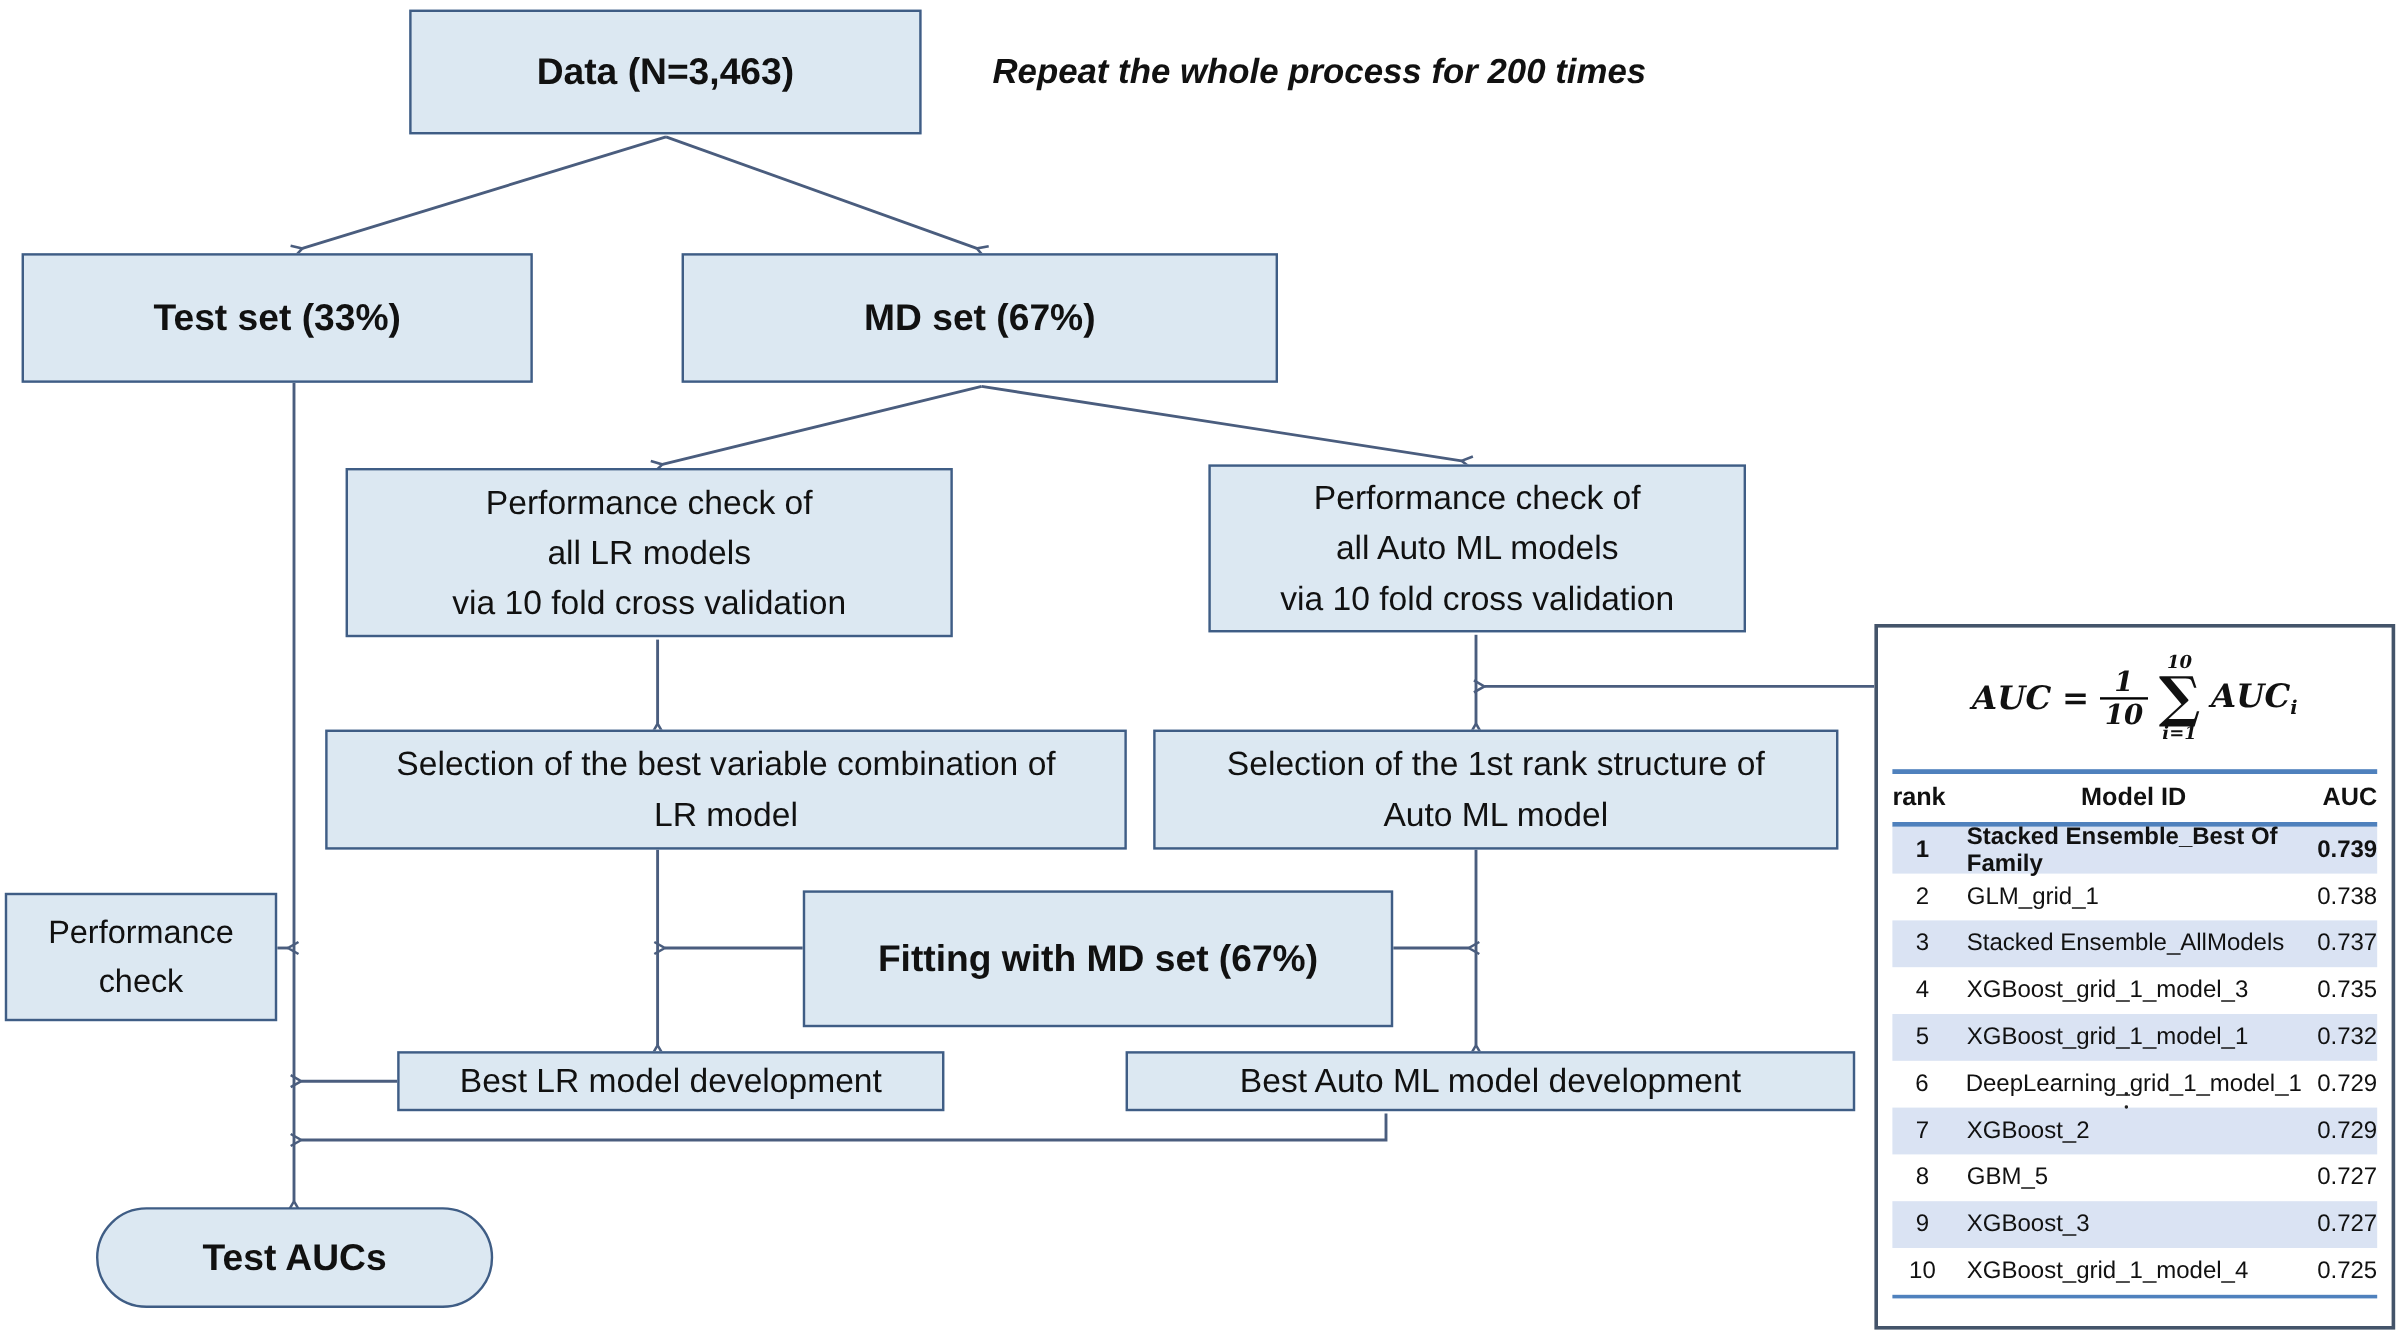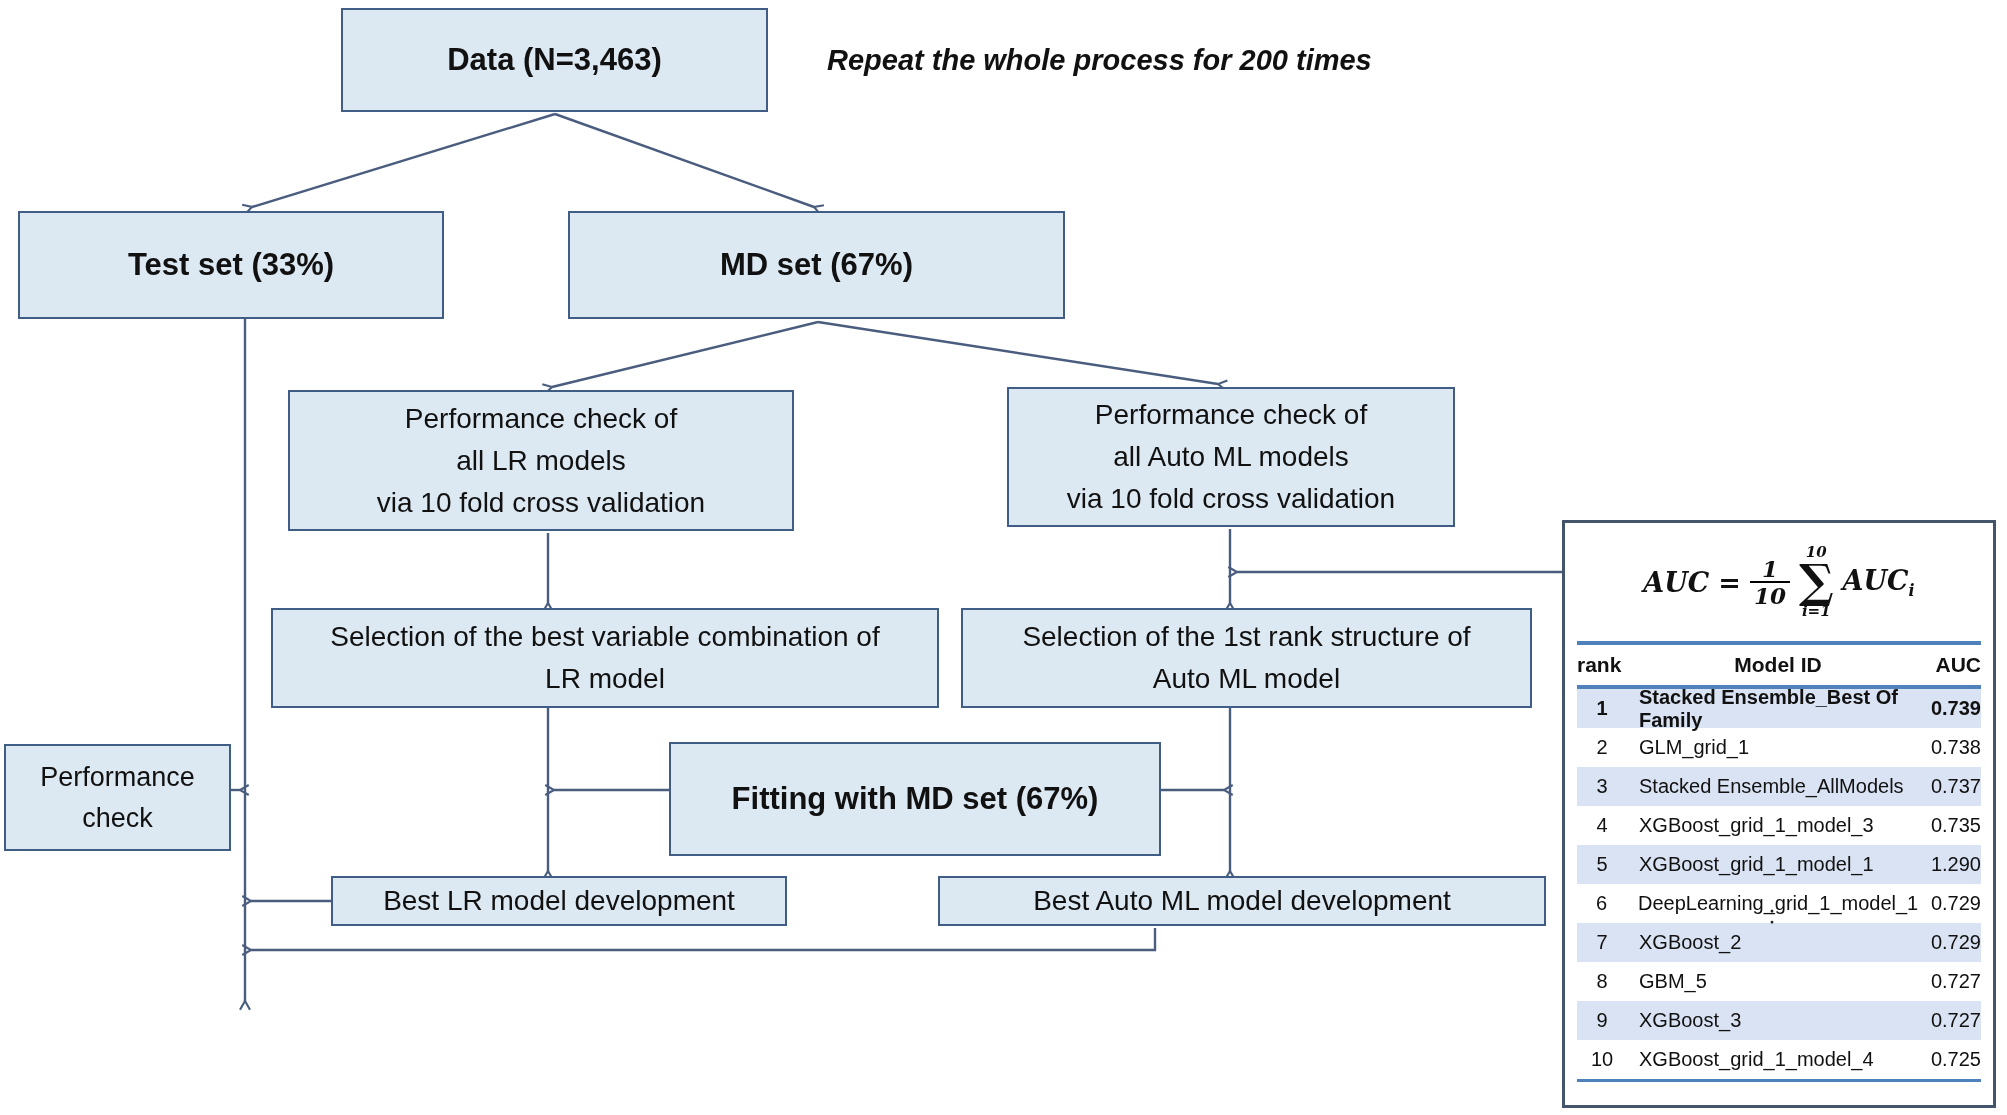--- a/index.html
+++ b/index.html
@@ -124,20 +124,21 @@
 via 10 fold cross validation</div>
   <div class="box b-lrsel">Selection of the best variable combination of
 LR model</div>
   <div class="box b-amlsel">Selection of the 1st rank structure of
 Auto ML model</div>
   <div class="box bold b-fit">Fitting with MD set (67%)</div>
   <div class="box b-pcheck">Performance
 check</div>
   <div class="box b-bestlr">Best LR model development</div>
   <div class="box b-bestaml">Best Auto ML model development</div>
+  <div class="box bold stadium b-aucs">Test AUCs</div>
 
   <div class="panel">
     <div class="formula">
       <span>AUC</span>
       <span>=</span>
       <span class="frac">
         <span class="num">1</span>
         <span class="den">10</span>
       </span>
       <span class="sum">
@@ -171,21 +172,21 @@
             <span class="col-auc">0.737</span>
           </div>
           <div class="row">
             <span class="col-rank">4</span>
             <span class="col-model">XGBoost_grid_1_model_3</span>
             <span class="col-auc">0.735</span>
           </div>
           <div class="row shade">
             <span class="col-rank">5</span>
             <span class="col-model">XGBoost_grid_1_model_1</span>
-            <span class="col-auc">1.290</span>
+            <span class="col-auc">0.732</span>
           </div>
           <div class="row">
             <span class="col-rank">6</span>
             <span class="col-model">DeepLearning_grid_1_model_1</span>
             <span class="col-auc">0.729</span>
           </div>
           <div class="row shade">
             <span class="col-rank">7</span>
             <span class="col-model">XGBoost_2</span>
             <span class="col-auc">0.729</span>

